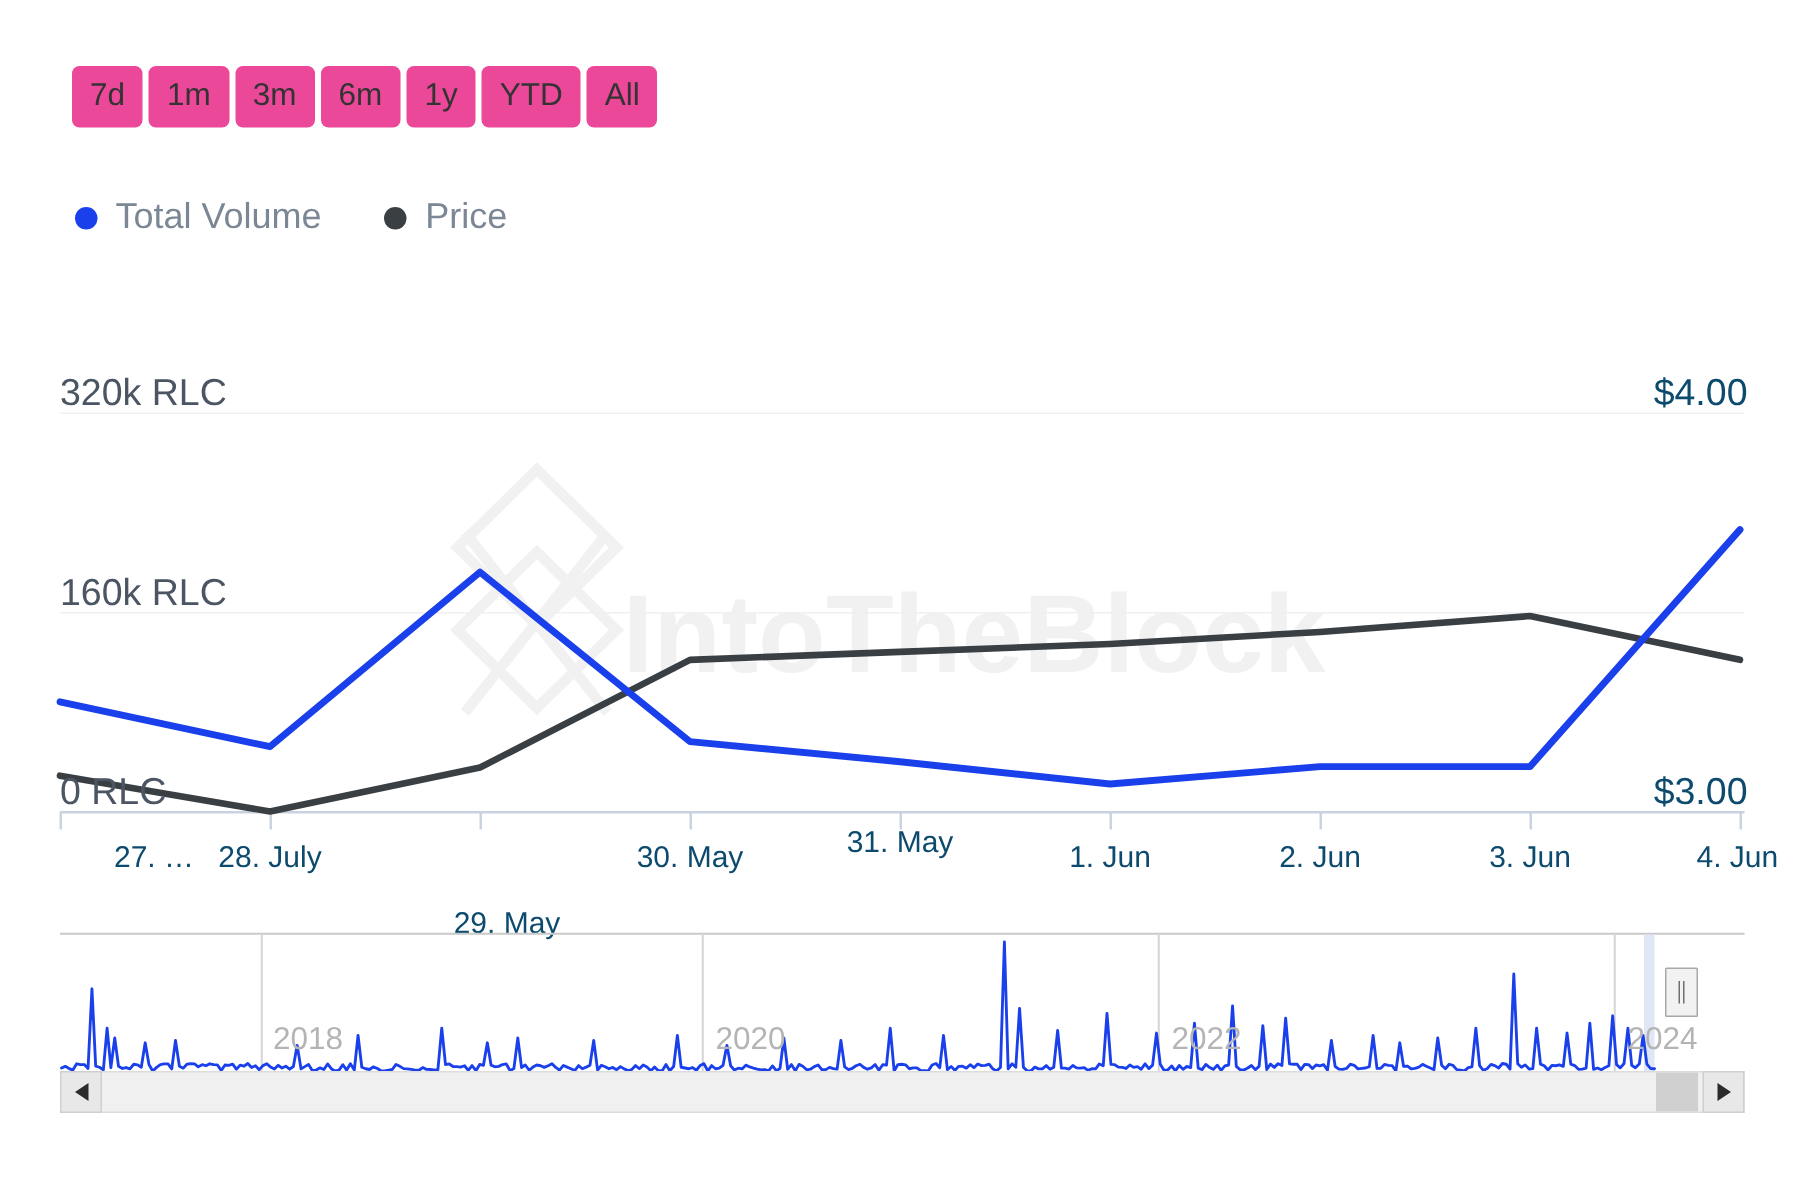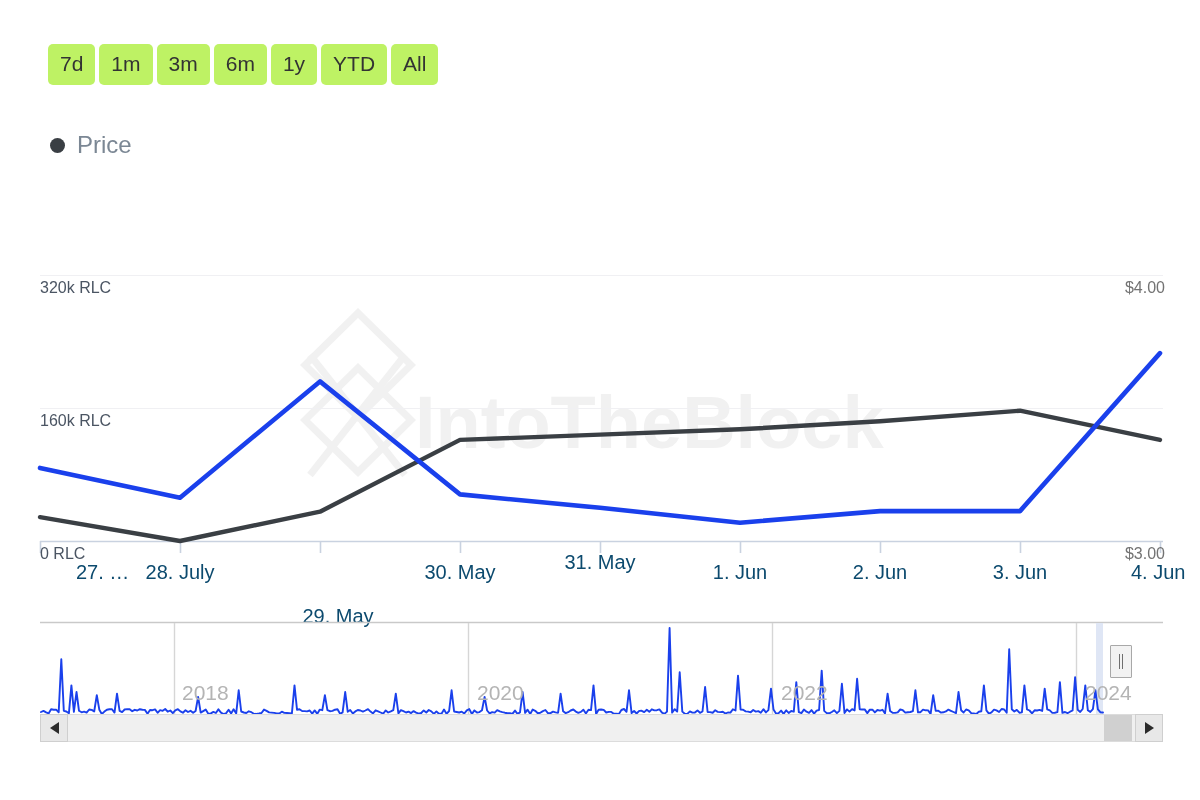--- a/index.html
+++ b/index.html
@@ -11,21 +11,21 @@
     -webkit-font-smoothing: antialiased;
   }
   #root { position: relative; width: 1200px; height: 800px; overflow: hidden; background:#fff; }
 
   
   .range-bar {
     position: absolute; left: 48px; top: 44px;
     display: flex; align-items: center; gap: 4px;
   }
   .range-btn {
-    background: #bef264;
+    background: #ec4899;
     border: none;
     border-radius: 5px;
     color: #333333;
     font-family: "Liberation Sans", sans-serif;
     font-size: 21px;
     line-height: 1;
     padding: 9px 12px 11px 12px;
     cursor: pointer;
     white-space: nowrap;
   }
@@ -44,27 +44,26 @@
   }
 
   
   .chart-wrap { position: absolute; left: 0; top: 0; width: 1200px; height: 800px; }
   .chart-svg { position: absolute; left: 0; top: 0; }
 
   
   .axis-label {
     position: absolute;
     font-family: "Liberation Sans", sans-serif;
-    font-size: 16px;
+    font-size: 25px;
     color: #4b5563;
     line-height: 1;
     white-space: nowrap;
-    margin-top: 30px;
-  }
-  .axis-label.right { color: #737373; }
+  }
+  .axis-label.right { color: #0c4a6e; }
   .xtick {
     position: absolute;
     font-family: "Liberation Sans", sans-serif;
     font-size: 20px;
     color: #0c4a6e;
     line-height: 1;
     white-space: nowrap;
     transform: translateX(-50%);
   }
 
@@ -127,20 +126,24 @@
     <button class="range-btn">7d</button>
     <button class="range-btn">1m</button>
     <button class="range-btn">3m</button>
     <button class="range-btn">6m</button>
     <button class="range-btn">1y</button>
     <button class="range-btn">YTD</button>
     <button class="range-btn">All</button>
   </div>
 
   <div class="legend">
+    <div class="legend-item">
+      <span class="legend-dot" style="background:#1a40ec"></span>
+      <span class="legend-label">Total Volume</span>
+    </div>
     <div class="legend-item">
       <span class="legend-dot" style="background:#3a3f44"></span>
       <span class="legend-label">Price</span>
     </div>
   </div>
 
   <div class="chart-wrap">
 
     <svg class="chart-svg" width="1200" height="800" viewBox="0 0 1200 800">
 

